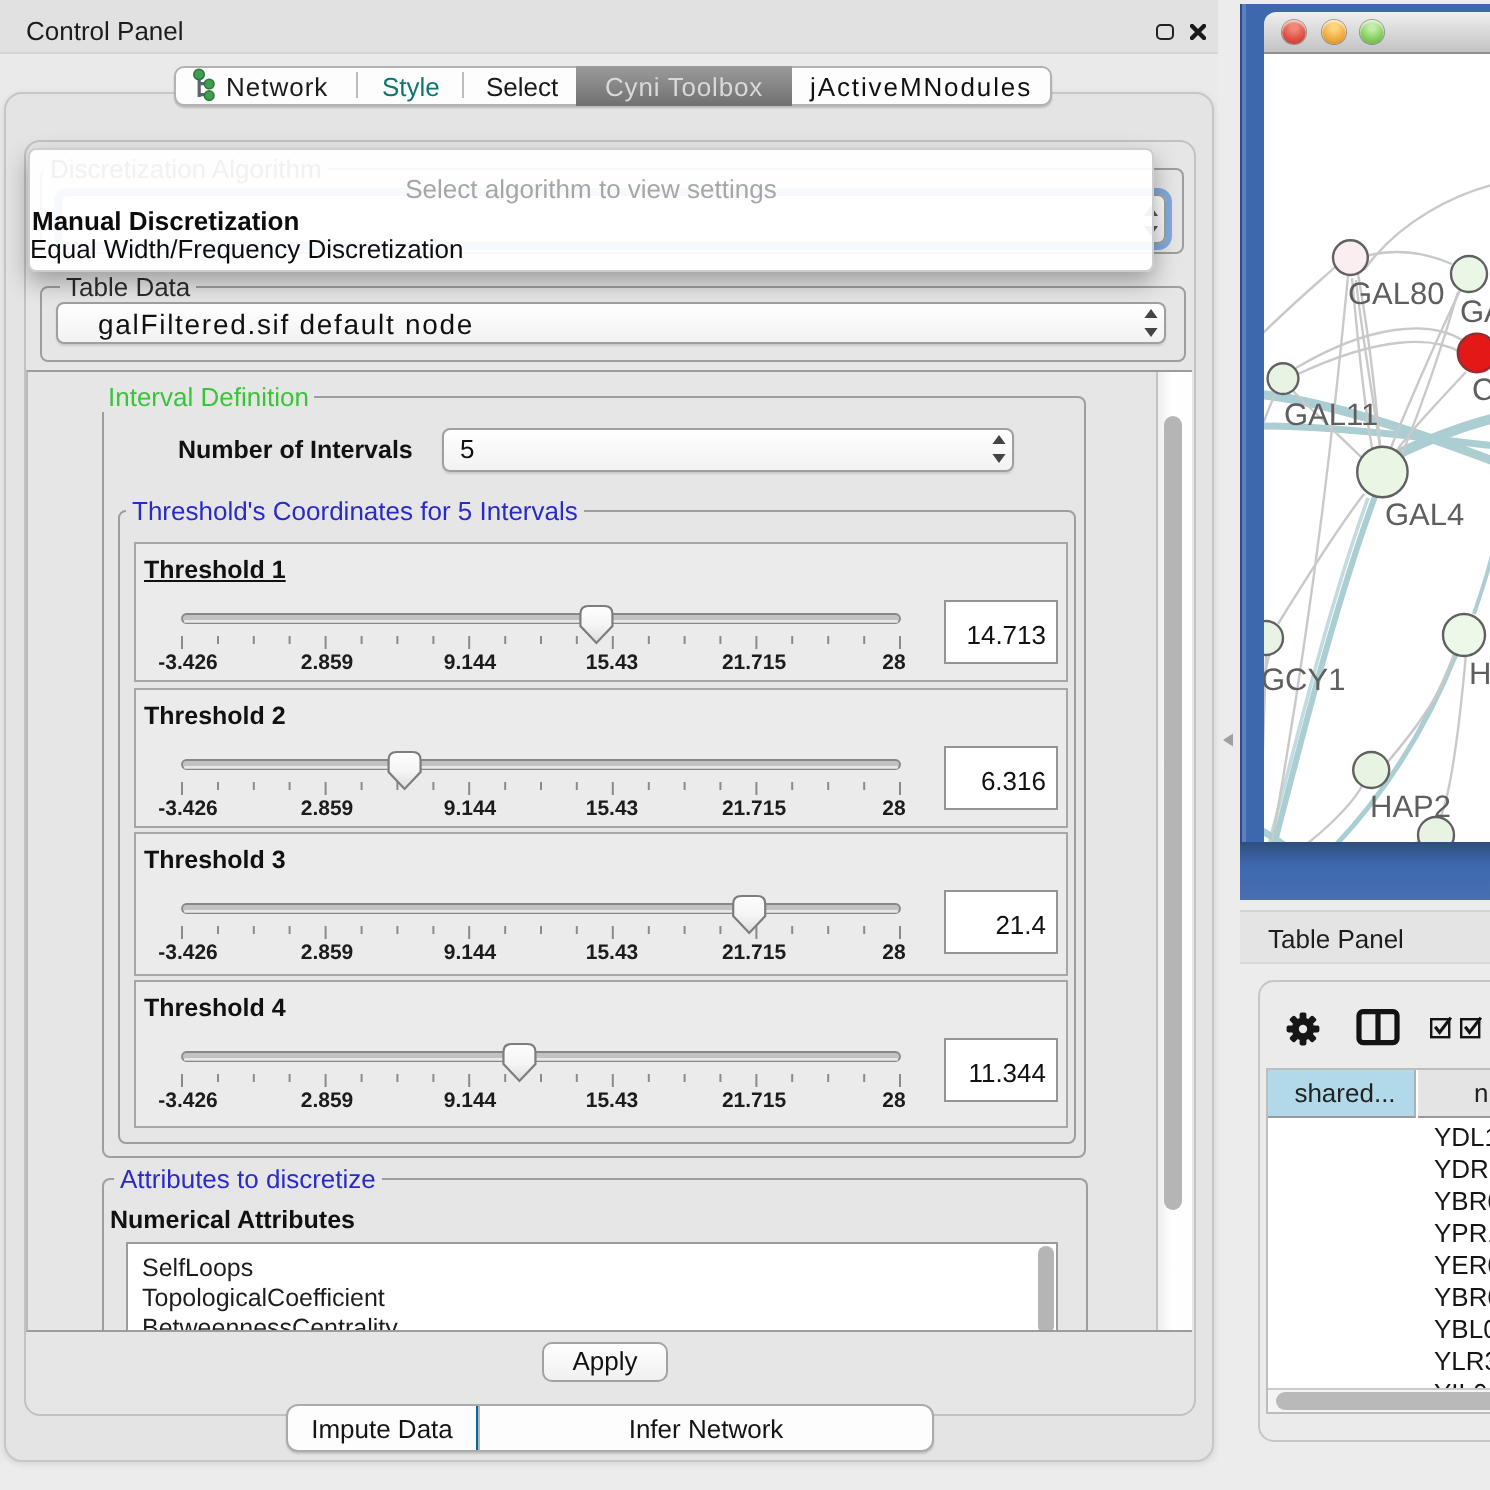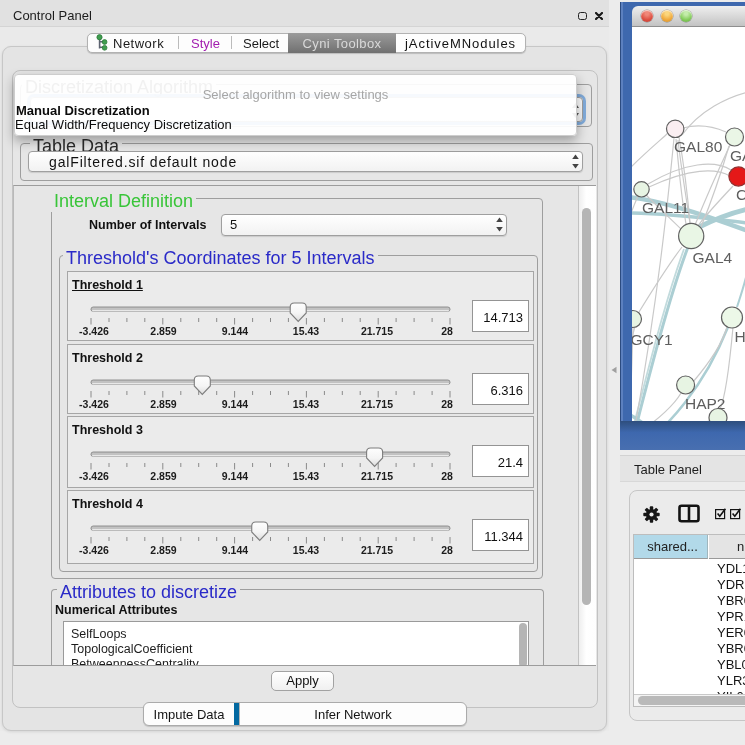--- a/index.html
+++ b/index.html
@@ -1,19 +1,19 @@
 <!DOCTYPE html>
 <html><head>
 <meta charset="utf-8">
 <style>
   * { margin:0; padding:0; box-sizing:border-box; }
   html,body { width:745px; height:745px; overflow:hidden; }
   body { background:#ececec; font-family:"Liberation Sans", sans-serif; position:relative; }
   .abs { position:absolute; }
-  .grouptitle { position:absolute; font-size:18px; padding:0 3px; background:#e6e6e6; white-space:nowrap; }
+  .grouptitle { position:absolute; font-size:13px; padding:0 3px; background:#e6e6e6; white-space:nowrap; }
   .groupbox { position:absolute; border:1px solid #9e9e9e; border-radius:4px; }
   .combo { position:absolute; background:linear-gradient(#ffffff,#f2f2f2); border:1px solid #9f9f9f; border-radius:4px; box-shadow:0 1px 1px rgba(0,0,0,0.12); font-size:13px; color:#111; }
   .panelb { position:absolute; border:1px solid #a6a6a6; background:#ebebeb; }
   .thl { position:absolute; font-weight:bold; font-size:12.5px; color:#111; }
   .vbox { position:absolute; width:57px; height:32px; background:#fff; border:1px solid #949494; font-size:13px; color:#111; text-align:right; padding:9px 5px 0 0; }
 </style>
 </head>
 <body>
 
 <div class="abs" style="left:0; top:0; width:609px; height:731px; background:#eaeaea;"></div>
@@ -30,21 +30,21 @@
 
 <div class="abs" style="left:87px; top:32.5px; width:439px; height:20.5px; background:#fdfdfd; border:1px solid #b2b2b2; border-radius:5px; box-shadow:0 1px 1px rgba(0,0,0,0.18);"></div>
 <svg class="abs" style="left:95px; top:33px;" width="13" height="19" viewBox="0 0 13 19">
   <path d="M4.6 5.5 V15.5 M5 8.8 H9 M5 14.3 H9" stroke="#5c6270" stroke-width="1.6" fill="none"></path>
   <circle cx="4.5" cy="4.2" r="2.6" fill="#3f9e4f" stroke="#2c7a3a" stroke-width="0.8"></circle>
   <circle cx="9.6" cy="9" r="2.4" fill="#3f9e4f" stroke="#2c7a3a" stroke-width="0.8"></circle>
   <circle cx="9.6" cy="14.8" r="2.4" fill="#3f9e4f" stroke="#2c7a3a" stroke-width="0.8"></circle>
 </svg>
 <div class="abs" style="left:113px; top:36px; width:60px; font-size:13px; letter-spacing:0.5px; color:#1a1a1a;">Network</div>
 <div class="abs" style="left:178px; top:36px; width:1px; height:13px; background:#bbb;"></div>
-<div class="abs" style="left:191px; top:36px; font-size:13px; color:#a21caf;">Style</div>
+<div class="abs" style="left:191px; top:36px; font-size:13px; color:#0f766e;">Style</div>
 <div class="abs" style="left:231px; top:36px; width:1px; height:13px; background:#bbb;"></div>
 <div class="abs" style="left:243px; top:36px; font-size:13px; color:#1a1a1a;">Select</div>
 <div class="abs" style="left:288px; top:32.5px; width:108px; height:20.5px; background:linear-gradient(#9b9b9b,#707070); text-align:center; font-size:13px; color:#d9d9d9; line-height:21px; letter-spacing:0.4px;">Cyni Toolbox</div>
 <div class="abs" style="left:405px; top:36px; font-size:13px; letter-spacing:0.95px; color:#111;text-align:center;">jActiveMNodules</div>
 
 <div class="abs" style="left:12px; top:70px; width:586px; height:638px; background:#e6e6e6; border:1px solid #c2c2c2; border-radius:8px;"></div>
 
 <div class="groupbox" style="left:20px; top:84px; width:572px; height:43px;"></div>
 <div class="grouptitle" style="left:22px; top:77px; color:#3a3a3a; background:#e6e6e6;">Discretization Algorithm</div>
 <div class="combo" style="left:30px; top:97px; width:553px; height:25px; box-shadow:0 0 0 3px rgba(110,160,215,0.85);"></div>
@@ -255,21 +255,21 @@
   <div class="abs" style="left:49px; top:435px; width:466px; height:46px; background:#fff; border:1px solid #9a9a9a; border-bottom:none;"></div>
   <div class="abs" style="left:57px; top:441px; font-size:12.5px; color:#1d1d1d;">SelfLoops</div>
   <div class="abs" style="left:57px; top:456px; font-size:12.5px; color:#1d1d1d;">TopologicalCoefficient</div>
   <div class="abs" style="left:57px; top:471px; font-size:12.5px; color:#1d1d1d;">BetweennessCentrality</div>
   <div class="abs" style="left:505px; top:437px; width:8px; height:44px; background:#b5b5b5; border-radius:4px;"></div>
 </div>
 
 <div class="abs" style="left:271px; top:671px; width:63px; height:20px; background:linear-gradient(#ffffff,#f0f0f0); border:1px solid #a2a2a2; border-radius:5px; text-align:center; font-size:13px; color:#111; line-height:18px;">Apply</div>
 
 <div class="abs" style="left:143px; top:702px; width:324px; height:24px; background:#fdfdfd; border:1px solid #ababab; border-radius:6px; box-shadow:0 1px 1px rgba(0,0,0,0.15); overflow:hidden; display:flex;">
-  <div style="width:95px; text-align:center; font-size:13px; color:#141414; line-height:23px; border-right:5px solid #0369a1;">Impute Data</div>
+  <div style="width:95px; text-align:center; font-size:13px; color:#141414; line-height:23px; border-right:1px solid #0369a1;">Impute Data</div>
   <div style="flex:1; text-align:center; font-size:13px; color:#141414; line-height:23px; border-left:1px solid #b5b5b5;">Infer Network</div>
 </div>
 
 <div class="abs" style="left:14px; top:74px; width:563px; height:62px; background:rgba(255,255,255,0.93); border:1px solid #cdcdcd; border-radius:4px; box-shadow:0 5px 12px rgba(0,0,0,0.32);"></div>
 <div class="abs" style="left:14px; top:87px; width:563px; text-align:center; font-size:13px; color:#a6a6a6;">Select algorithm to view settings</div>
 <div class="abs" style="left:16px; top:102.5px; font-size:13px; font-weight:bold; color:#0c0c0c;">Manual Discretization</div>
 <div class="abs" style="left:15px; top:116.5px; font-size:13px; color:#0c0c0c;">Equal Width/Frequency Discretization</div>
 
 <svg class="abs" style="left:611px; top:366px;" width="6" height="8" viewBox="0 0 6 8">
     <path d="M0.5 4 L5.5 0.8 L5.5 7.2 Z" fill="#a0a0a0"></path>

